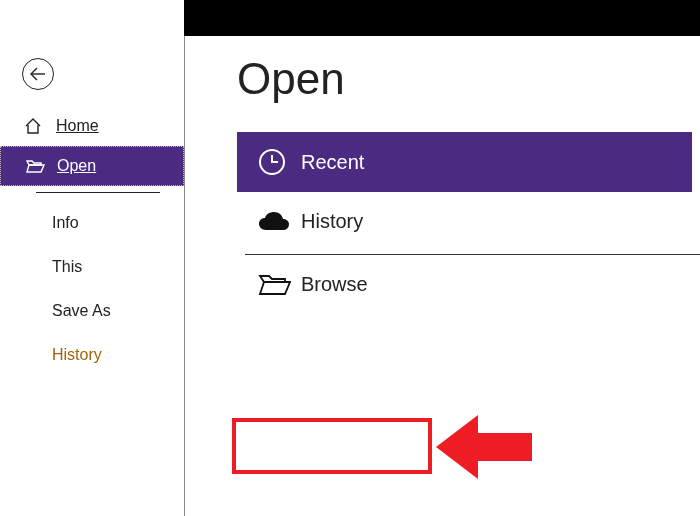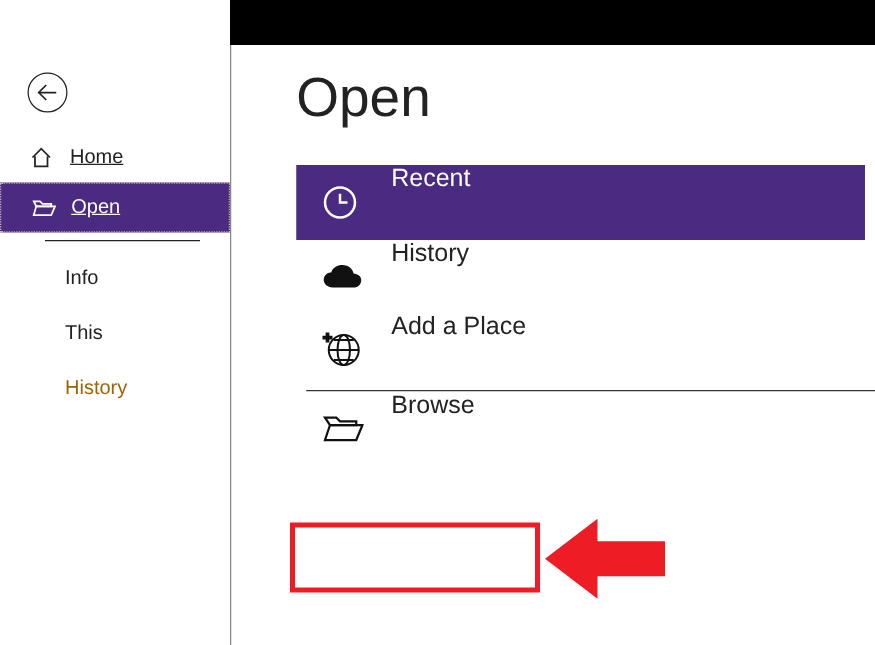--- a/index.html
+++ b/index.html
@@ -12,21 +12,21 @@
   .side-item { display: flex; align-items: center; height: 40px; padding-left: 24px; font-size: 16px; color: #222; cursor: pointer; text-decoration: underline; }
   .side-item .icon { width: 20px; margin-right: 12px; display: flex; align-items: center; }
   .side-item.active { background: #4b2a82; color: #fff; border: 1px dotted #bba; }
   .side-item.active svg { stroke: #fff; }
   .divider { height: 0; border-top: 1.5px solid #222; margin: 6px 24px 8px 36px; }
   .sub-item { padding-left: 52px; height: 44px; display: flex; align-items: center; font-size: 16px; color: #222; cursor: pointer; }
   .sub-item.history { color: #a16207; }
   .main { position: absolute; top: 36px; left: 185px; width: 515px; height: 480px; padding: 18px 0 0 52px; }
   .page-title { font-size: 44px; font-weight: 300; color: #222; margin-bottom: 28px; }
   .loc-list { list-style: none; }
-  .loc-item { display: flex; height: 58px; padding-left: 20px; font-size: 20px; color: #222; cursor: pointer; width: 455px; gap: 12px; }
+  .loc-item { display: flex; align-items: center; height: 58px; padding-left: 20px; font-size: 20px; color: #222; cursor: pointer; width: 455px; }
   .loc-item .licon { width: 44px; display: flex; align-items: center; justify-content: flex-start; }
   .loc-item.recent { background: #4b2a82; color: #fff; height: 60px; }
   .loc-divider { border-top: 1.5px solid #333; margin: 4px 0 0 8px; width: 455px; }
   .browse-box { position: absolute; top: 418px; left: 232px; width: 200px; height: 56px; border: 4px solid #ee1c25; pointer-events: none; }
   .red-arrow { position: absolute; top: 409px; left: 436px; pointer-events: none; }
 </style>
 </head>
 <body>
 
 <div class="topbar"></div>
@@ -58,20 +58,23 @@
       <span>Open</span>
     </li>
   </ul>
   <div class="divider"></div>
   <div class="sub-item">
       <span>Info</span>
     </div>
   <div class="sub-item">
       <span>This</span>
     </div>
+  <div class="sub-item">
+      <span>Save As</span>
+    </div>
   <div class="sub-item history">
       <span>History</span>
     </div>
 </div>
 
 <div class="vline"></div>
 
 <div class="main">
   <h1 class="page-title">Open</h1>
   <ul class="loc-list">
@@ -85,34 +88,20 @@
       <span>Recent</span>
     </li>
     <li class="loc-item">
       <span class="licon">
         <svg width="34" height="22" viewBox="0 0 34 22">
             <path fill="#111" d="M26 20H9c-4 0-7-3-7-6 0-4 3-6 6-6 1-4 5-6 9-6 5 0 8 3 9 7 3 0 6 2 6 5 0 4-3 6-6 6z"></path>
           </svg>
       </span>
       <span>History</span>
     </li>
-    <li class="loc-item">
-      <span class="licon">
-        <svg width="32" height="30" viewBox="0 0 32 30" fill="none" stroke="#111" stroke-width="1.6">
-          <circle cx="18" cy="16" r="12"></circle>
-            <ellipse cx="18" cy="16" rx="5" ry="12"></ellipse>
-            <line x1="6" y1="16" x2="30" y2="16"></line>
-            <line x1="10" y1="8" x2="26" y2="8"></line>
-            <line x1="10" y1="24" x2="26" y2="24"></line>
-          <line x1="5" y1="2" x2="5" y2="10" stroke-width="3"></line>
-            <line x1="1" y1="6" x2="9" y2="6" stroke-width="3"></line>
-        </svg>
-      </span>
-      <span>Add a Place</span>
-    </li>
   </ul>
   <div class="loc-divider"></div>
   <ul class="loc-list">
     <li class="loc-item">
       <span class="licon">
         <svg width="34" height="26" viewBox="0 0 34 26" fill="none" stroke="#111" stroke-width="1.8">
           <path d="M3 5h9l3 3h13v3H7z"></path>
             <path d="M3 23l4-12h26l-5 12z"></path>
         </svg>
       </span>

